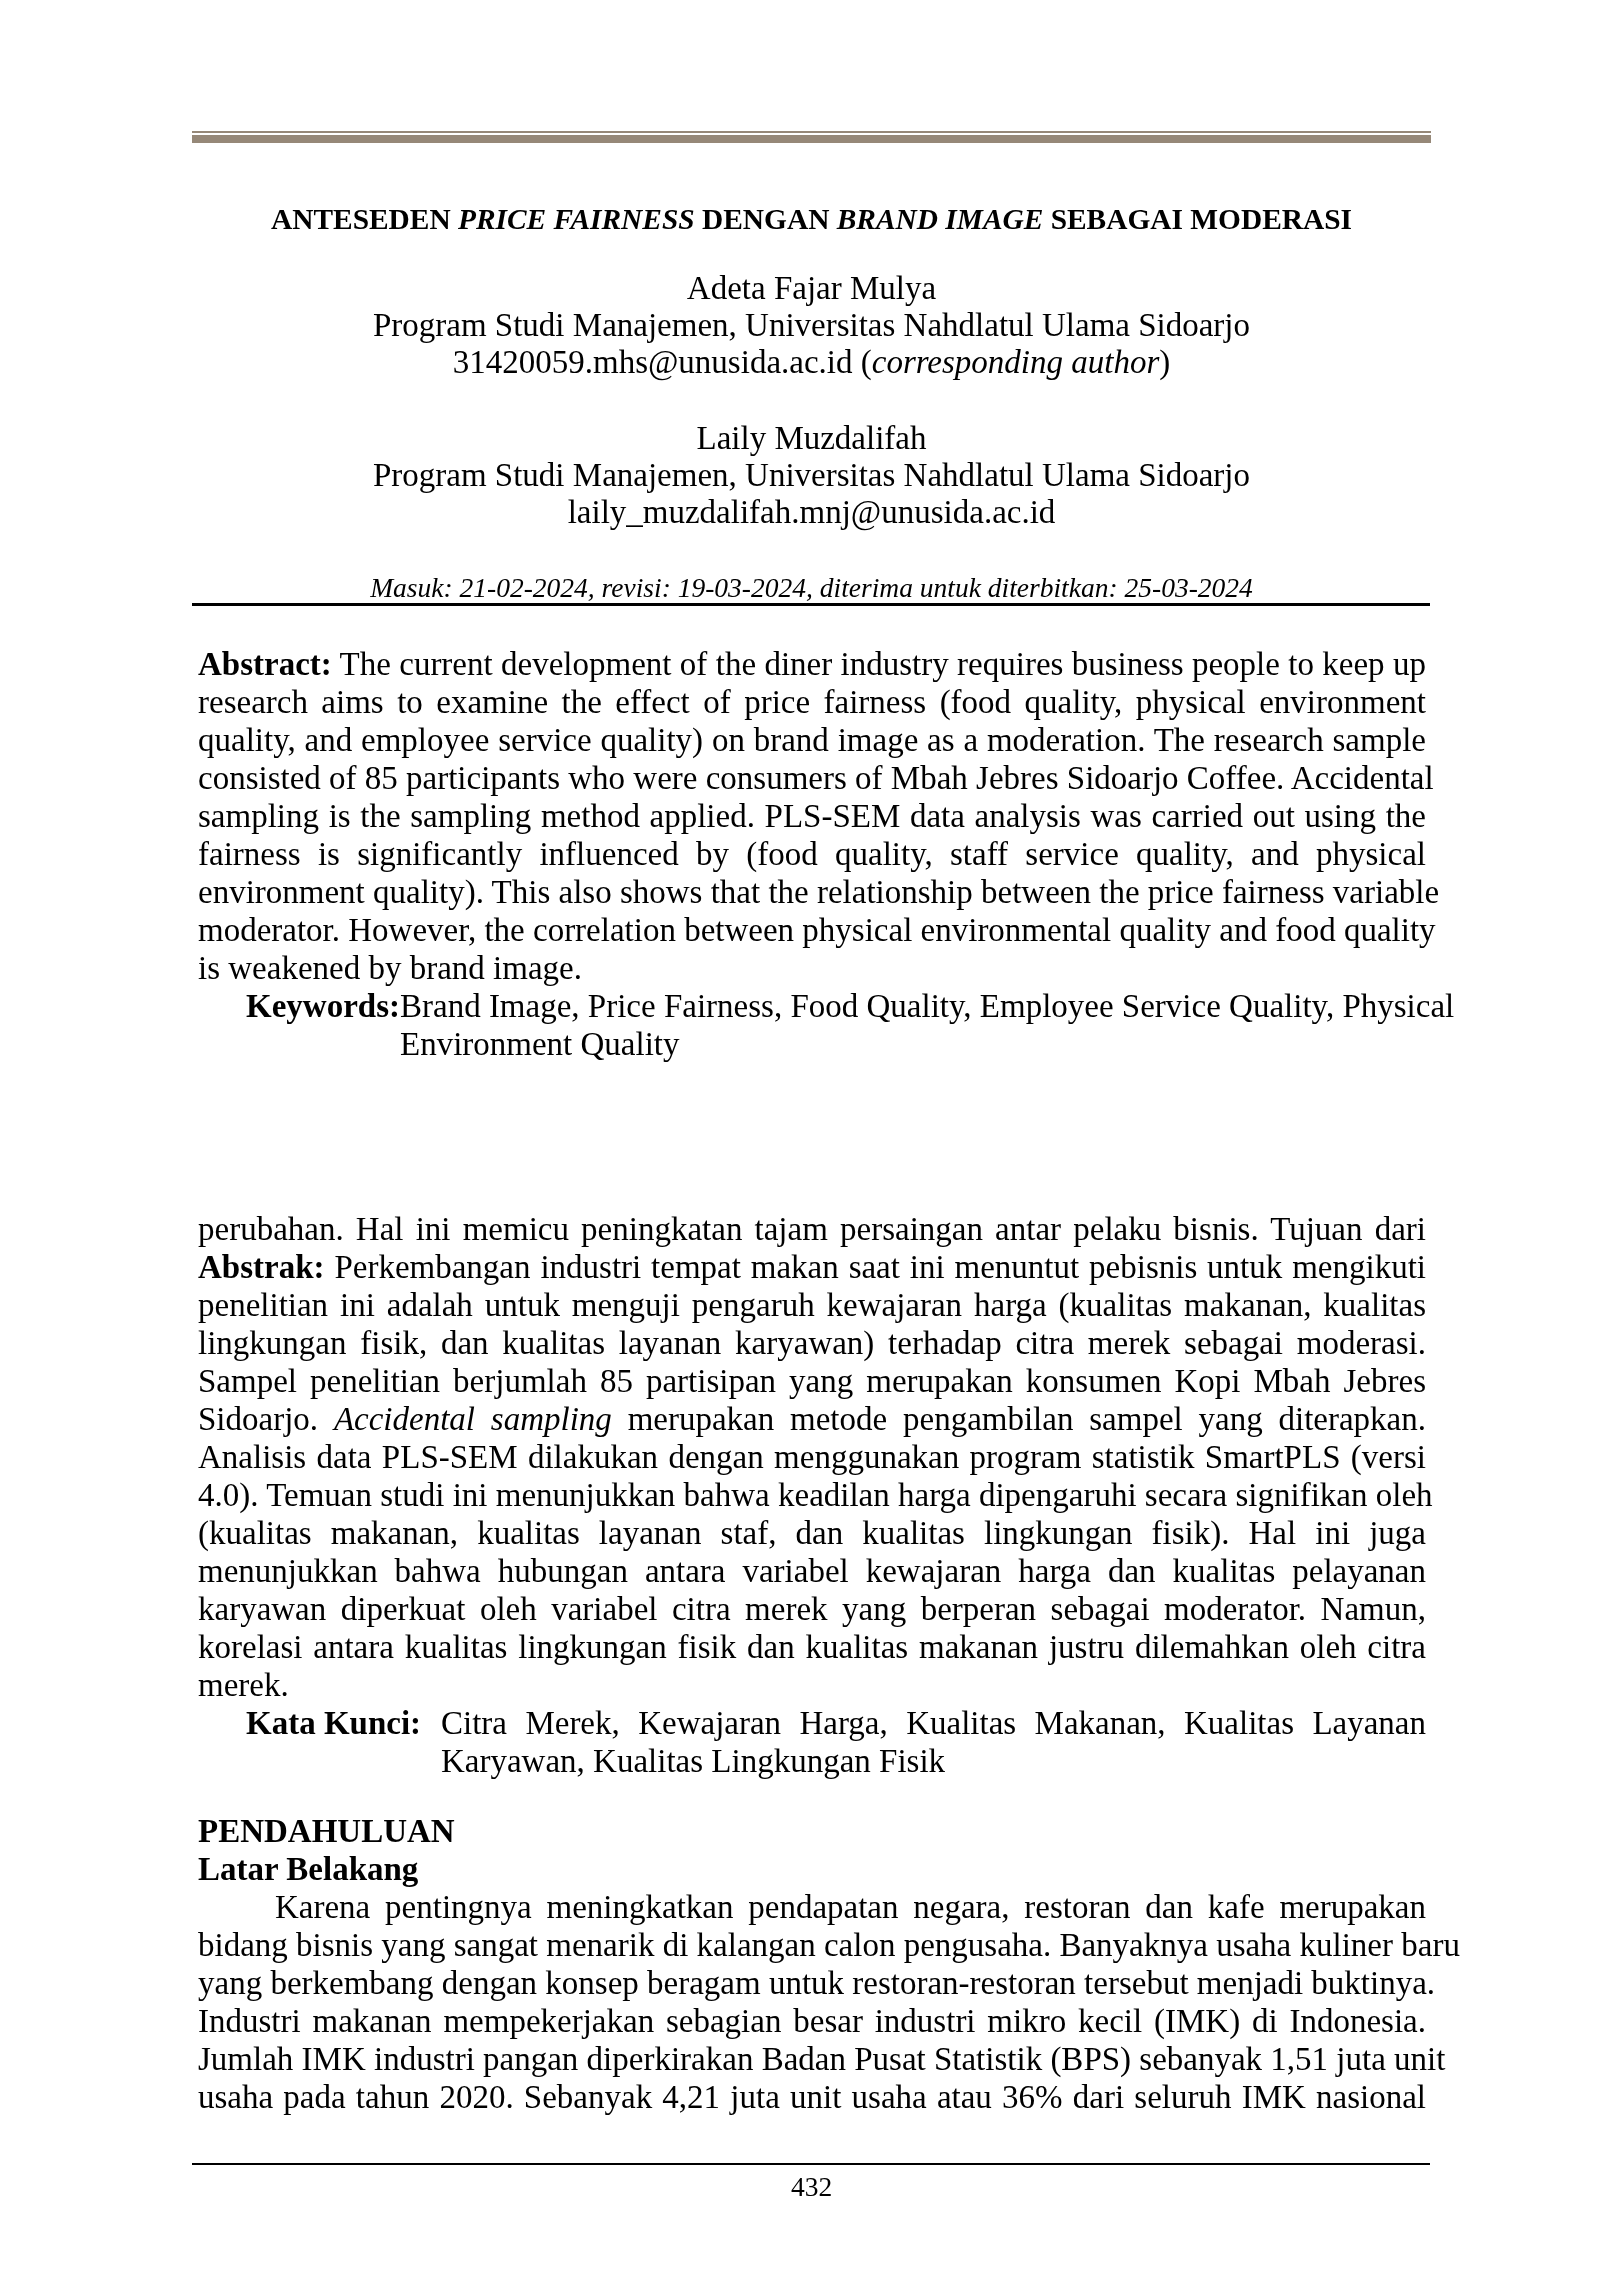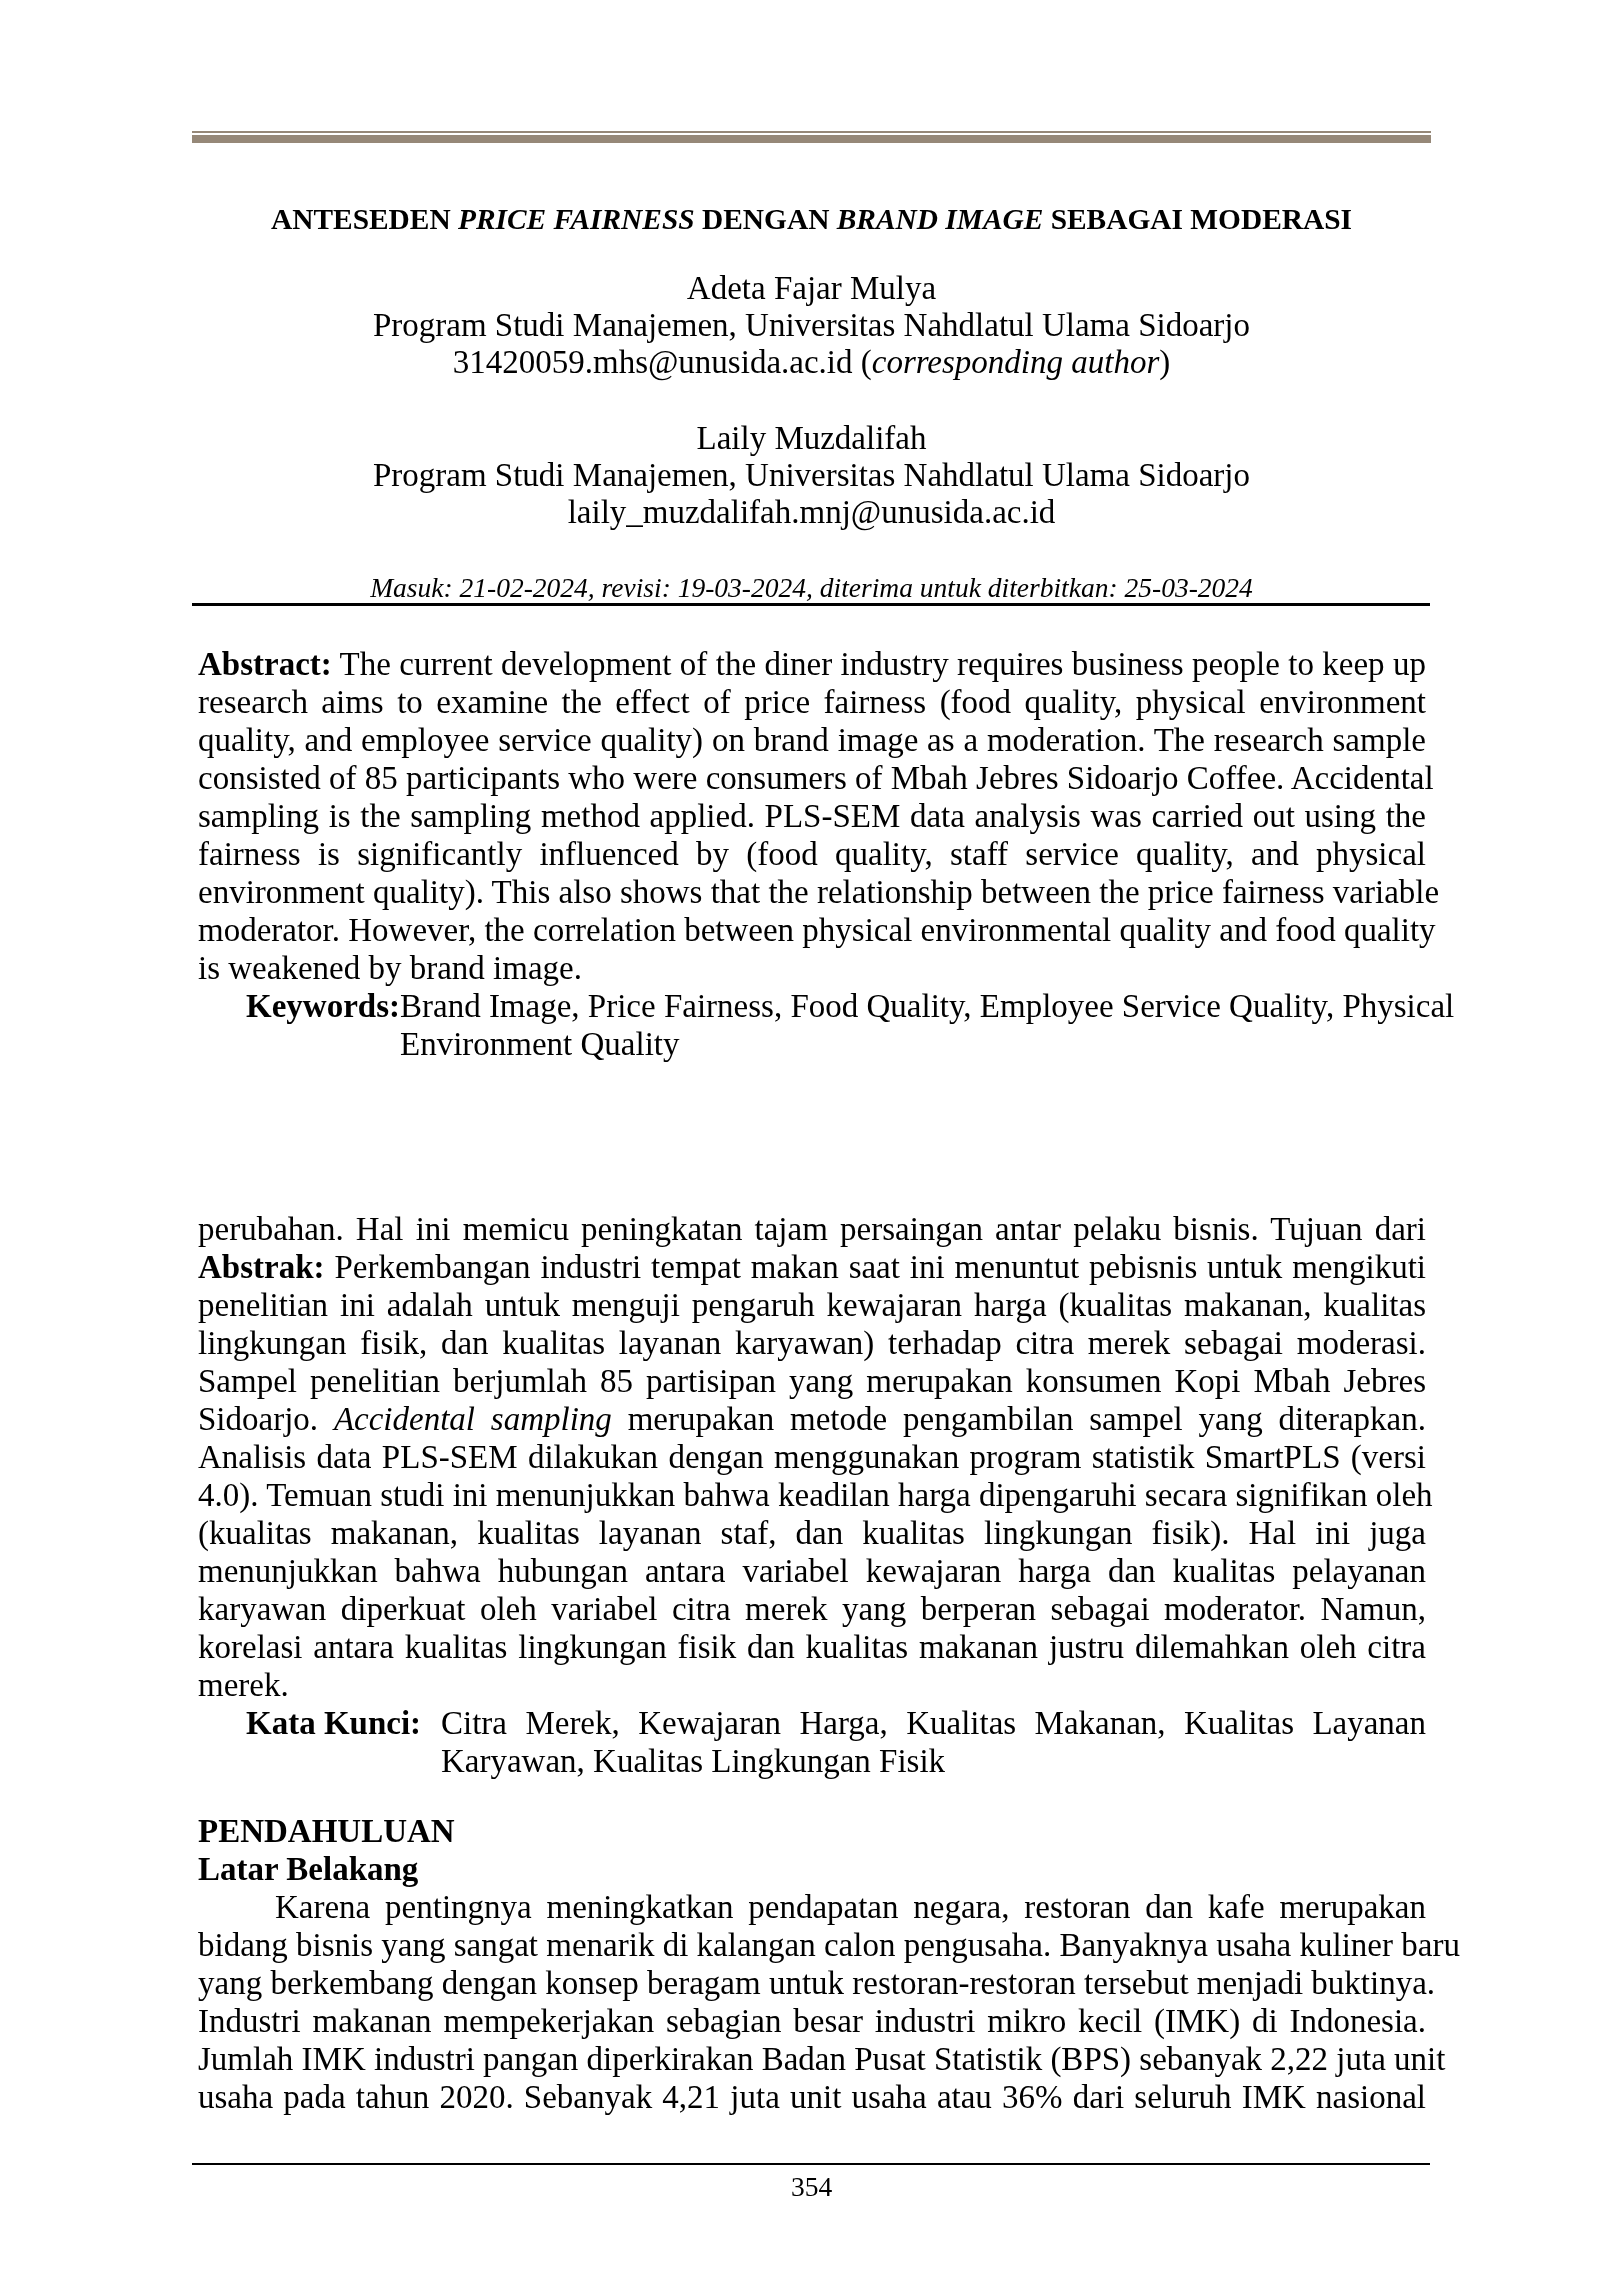--- a/index.html
+++ b/index.html
@@ -90,19 +90,19 @@
   </div>
 </div>
 
 <div class="abs block" style="top:1812px">
   <span class="jline last b">PENDAHULUAN</span>
   <span class="jline last b">Latar Belakang</span>
   <span class="jline indent">Karena pentingnya meningkatkan pendapatan negara, restoran dan kafe merupakan</span>
   <span class="jline">bidang bisnis yang sangat menarik di kalangan calon pengusaha. Banyaknya usaha kuliner baru</span>
   <span class="jline">yang berkembang dengan konsep beragam untuk restoran-restoran tersebut menjadi buktinya.</span>
   <span class="jline">Industri makanan mempekerjakan sebagian besar industri mikro kecil (IMK) di Indonesia.</span>
-  <span class="jline">Jumlah IMK industri pangan diperkirakan Badan Pusat Statistik (BPS) sebanyak 2,22 juta unit</span>
+  <span class="jline">Jumlah IMK industri pangan diperkirakan Badan Pusat Statistik (BPS) sebanyak 1,51 juta unit</span>
   <span class="jline">usaha pada tahun 2020. Sebanyak 4,21 juta unit usaha atau 36% dari seluruh IMK nasional</span>
 </div>
 
 <div class="abs rule-bottom"></div>
-<div class="abs pagenum">354</div>
+<div class="abs pagenum">432</div>
 
 
 </body></html>

